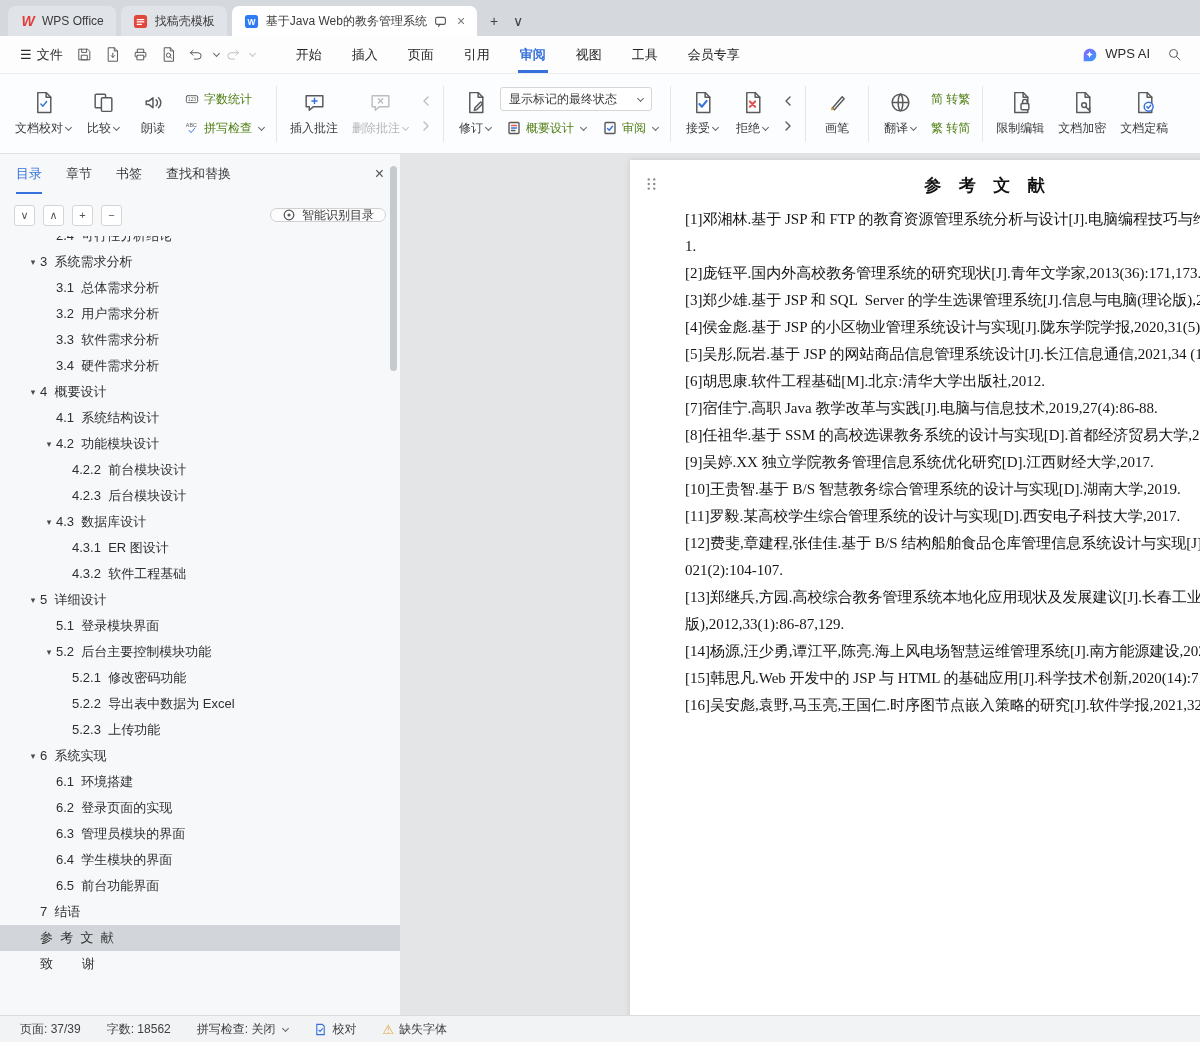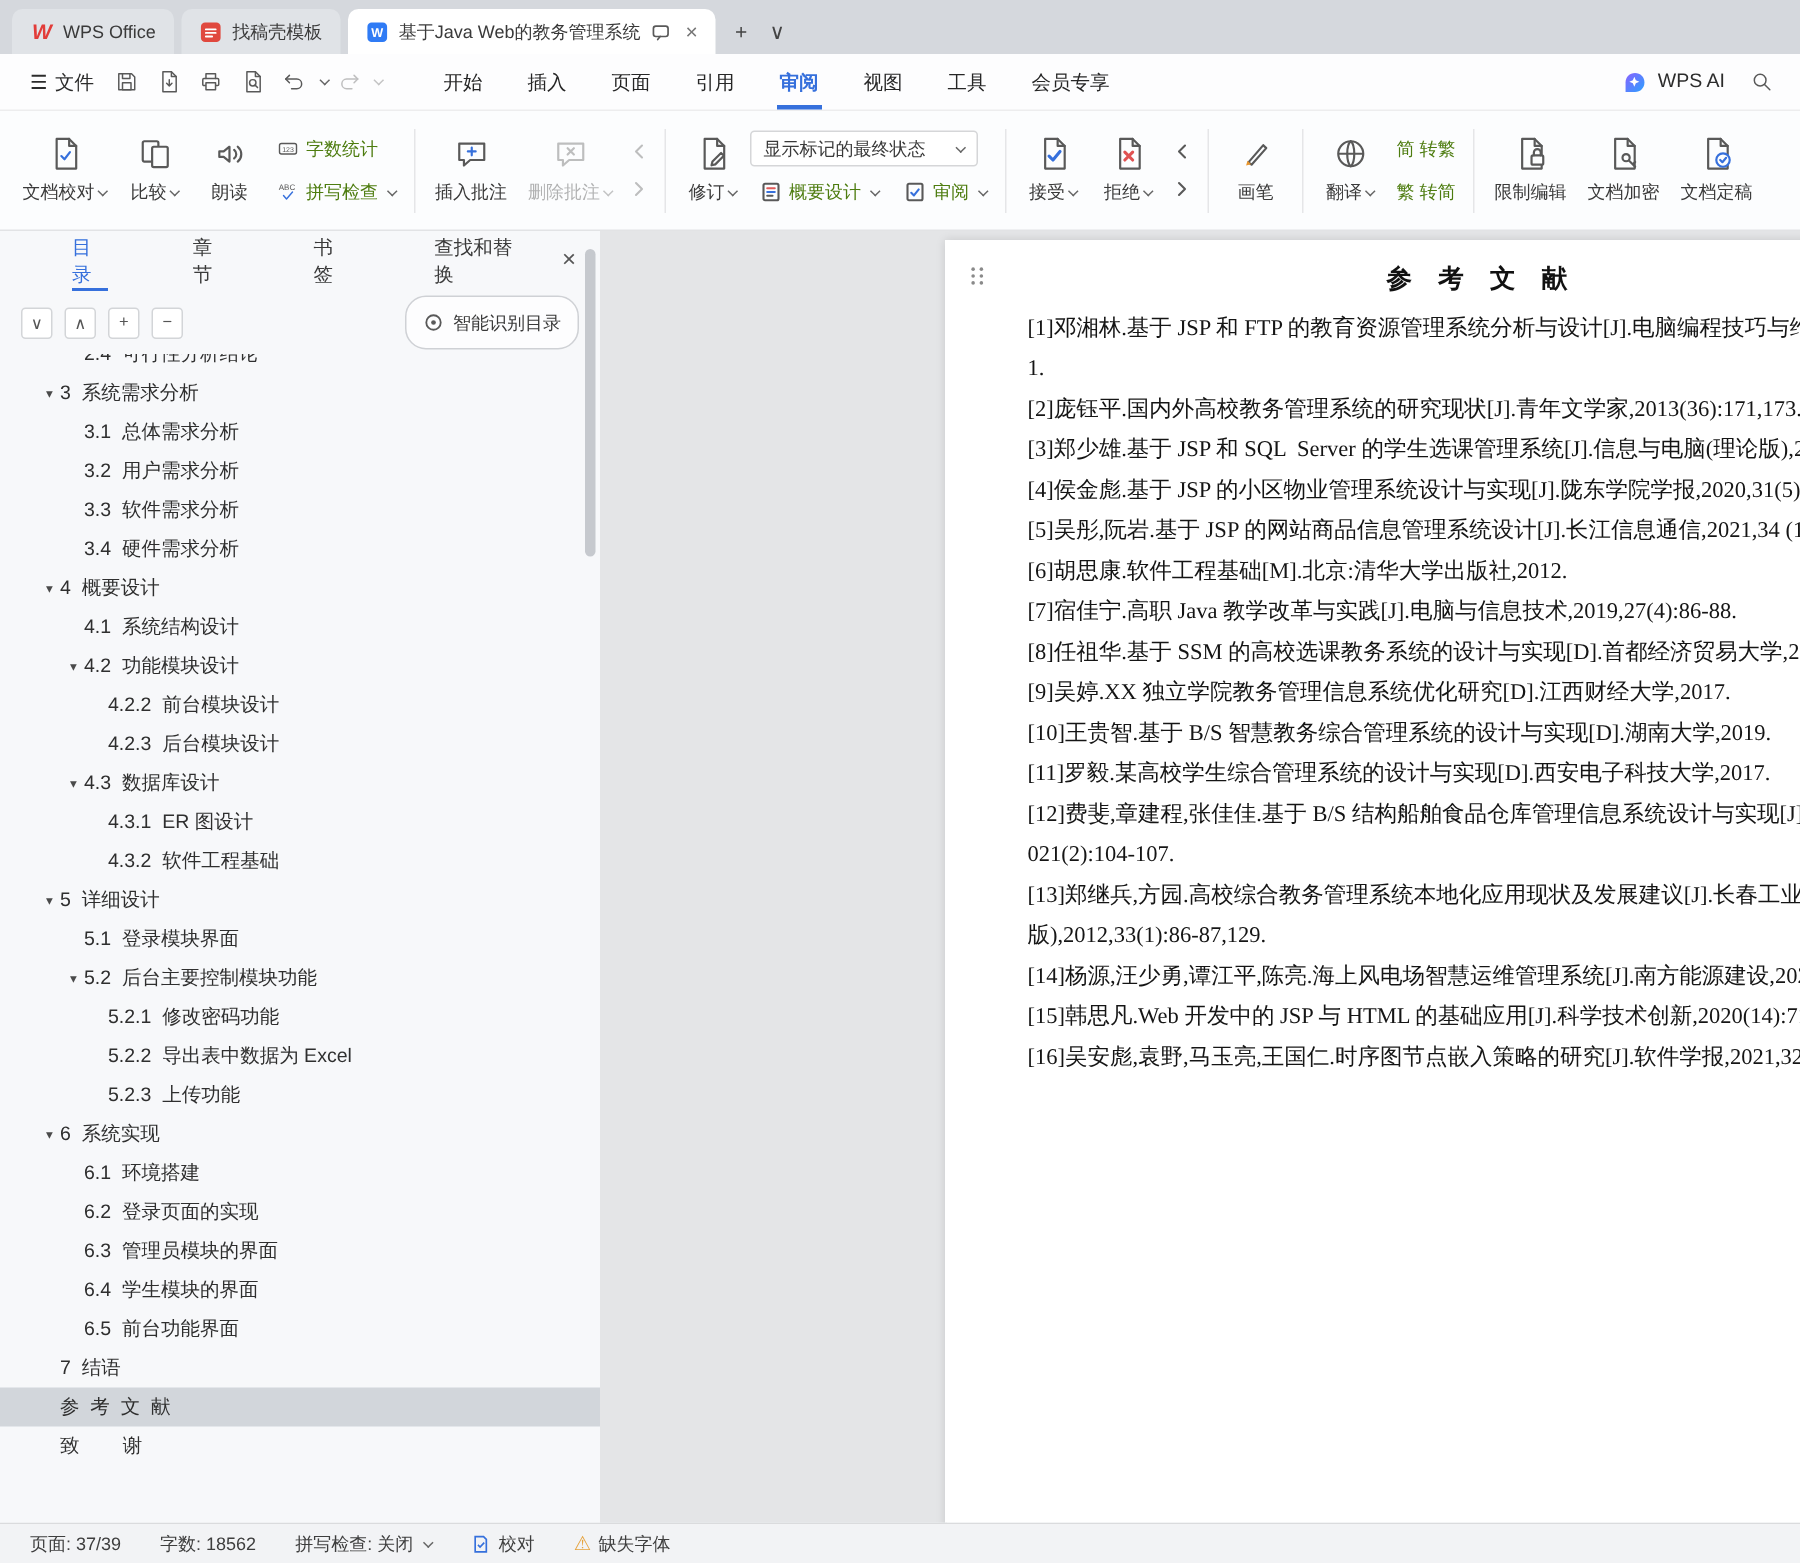--- a/index.html
+++ b/index.html
@@ -47,28 +47,28 @@
   .rnav{width:22px;height:20px;display:flex;align-items:center;justify-content:center;border-radius:3px;}
   .rnav svg{width:12px;height:12px;}
   .combo{width:152px;height:24px;border:1px solid #d5d6d8;border-radius:3px;background:#fff;display:flex;align-items:center;
          justify-content:space-between;padding:0 8px;font-size:12px;color:#3a3a3a;white-space:nowrap;}
   .ic{stroke:#595959;fill:none;stroke-width:1.4;stroke-linecap:round;stroke-linejoin:round;}
 
   
   .workspace{flex:1;display:flex;min-height:0;}
   .sidebar{width:400px;background:#f7f8fa;display:flex;flex-direction:column;position:relative;flex:none;}
   .side-head{height:40px;display:flex;align-items:stretch;padding:0 16px;gap:24px;font-size:13px;color:#3a3a3a;flex:none;}
-  .stab{display:flex;align-items:center;position:relative;margin-left:32px;}
+  .stab{display:flex;align-items:center;position:relative;}
   .stab.active{color:#3670dc;}
   .stab.active::after{content:"";position:absolute;left:0;right:0;bottom:0;height:2px;background:#3670dc;}
   .side-close{margin-left:auto;display:flex;align-items:center;font-size:16px;color:#555;}
   .side-tools{height:42px;display:flex;align-items:center;padding:0 14px;gap:8px;flex:none;}
   .sq{width:21px;height:21px;border:1px solid #d3d5d8;border-radius:3px;background:#fff;display:flex;align-items:center;
       justify-content:center;font-size:11px;color:#555;}
-  .smart{margin-left:auto;height:36px;border:1px solid #cfd1d5;border-radius:14px;display:flex;align-items:center;gap:6px;
+  .smart{margin-left:auto;height:14px;border:1px solid #cfd1d5;border-radius:14px;display:flex;align-items:center;gap:6px;
          padding:0 11px;font-size:12px;color:#3a3a3a;background:#fdfdfe;}
   .toc-wrap{flex:1;overflow:hidden;position:relative;}
   .toc{margin-top:-13px;}
   .toc-row{height:26px;display:flex;align-items:center;font-size:13px;color:#2f2f2f;cursor:default;}
   .toc-row .arrow{width:14px;font-size:9px;color:#4a4a4a;text-align:center;flex:none;}
   .lv1{padding-left:26px;} .lv2{padding-left:42px;} .lv3{padding-left:58px;}
   .toc-row.selected{background:#d2d6db;}
   .pre{white-space:pre;}
   .sscroll{position:absolute;right:3px;top:12px;width:7px;height:205px;border-radius:4px;background:#c6c9ce;}
 

